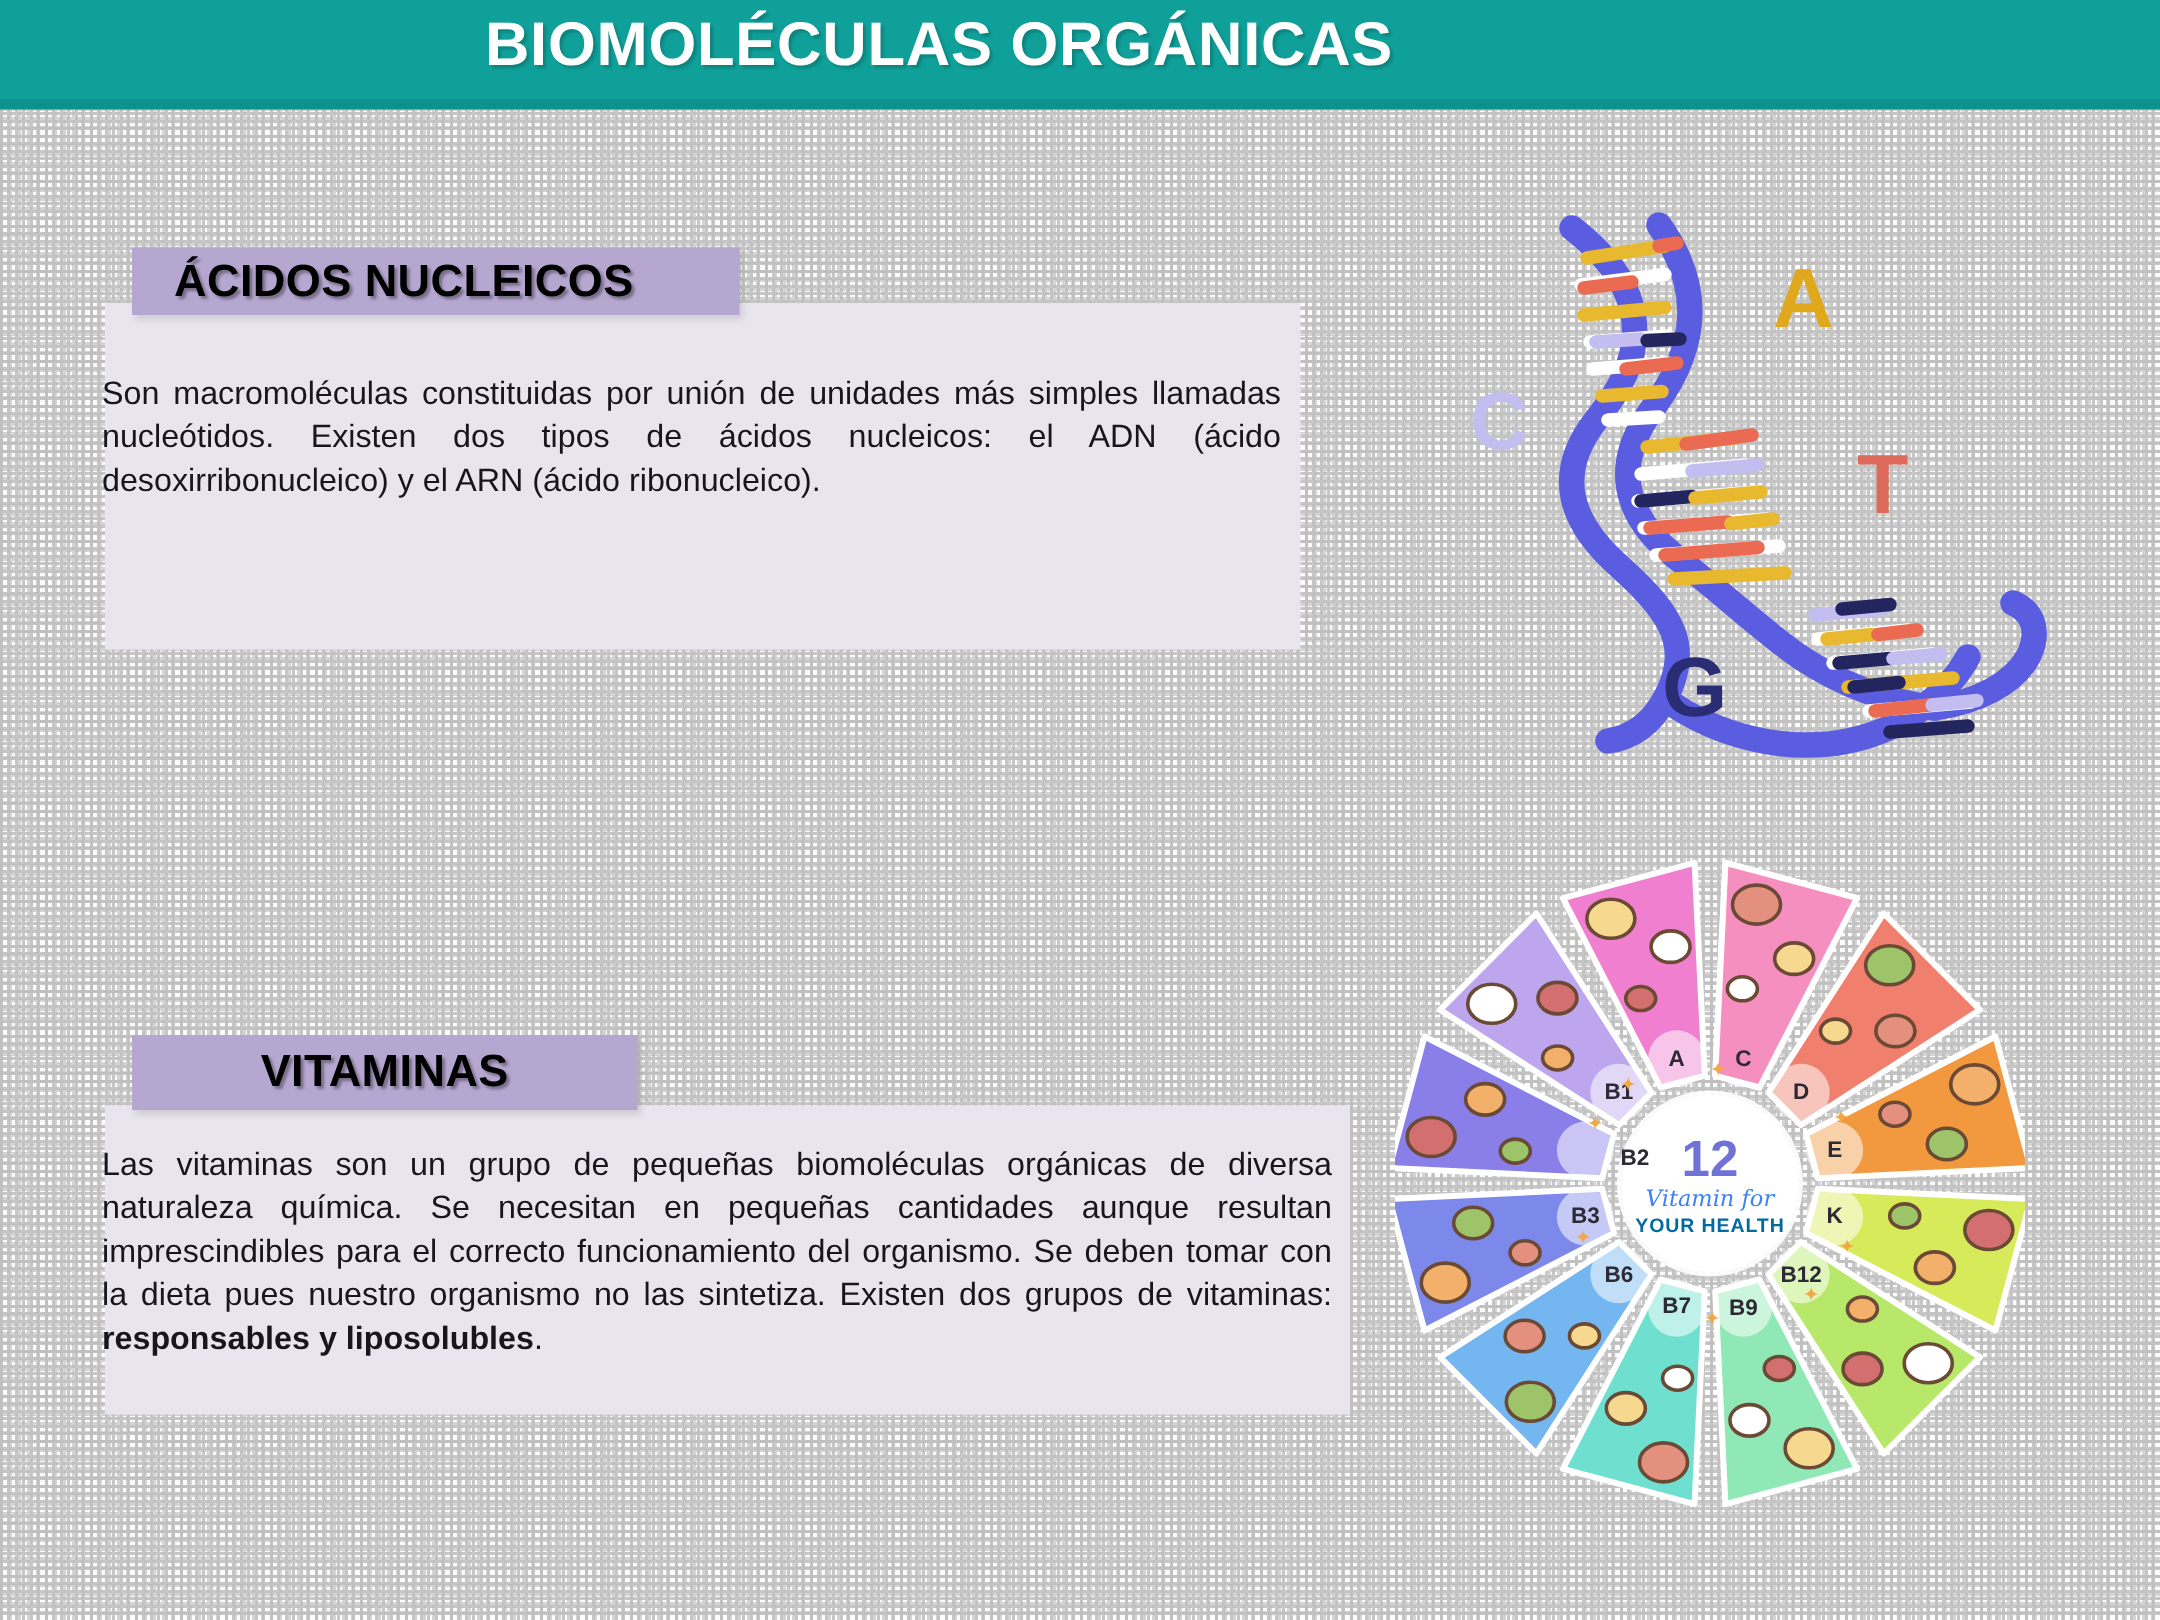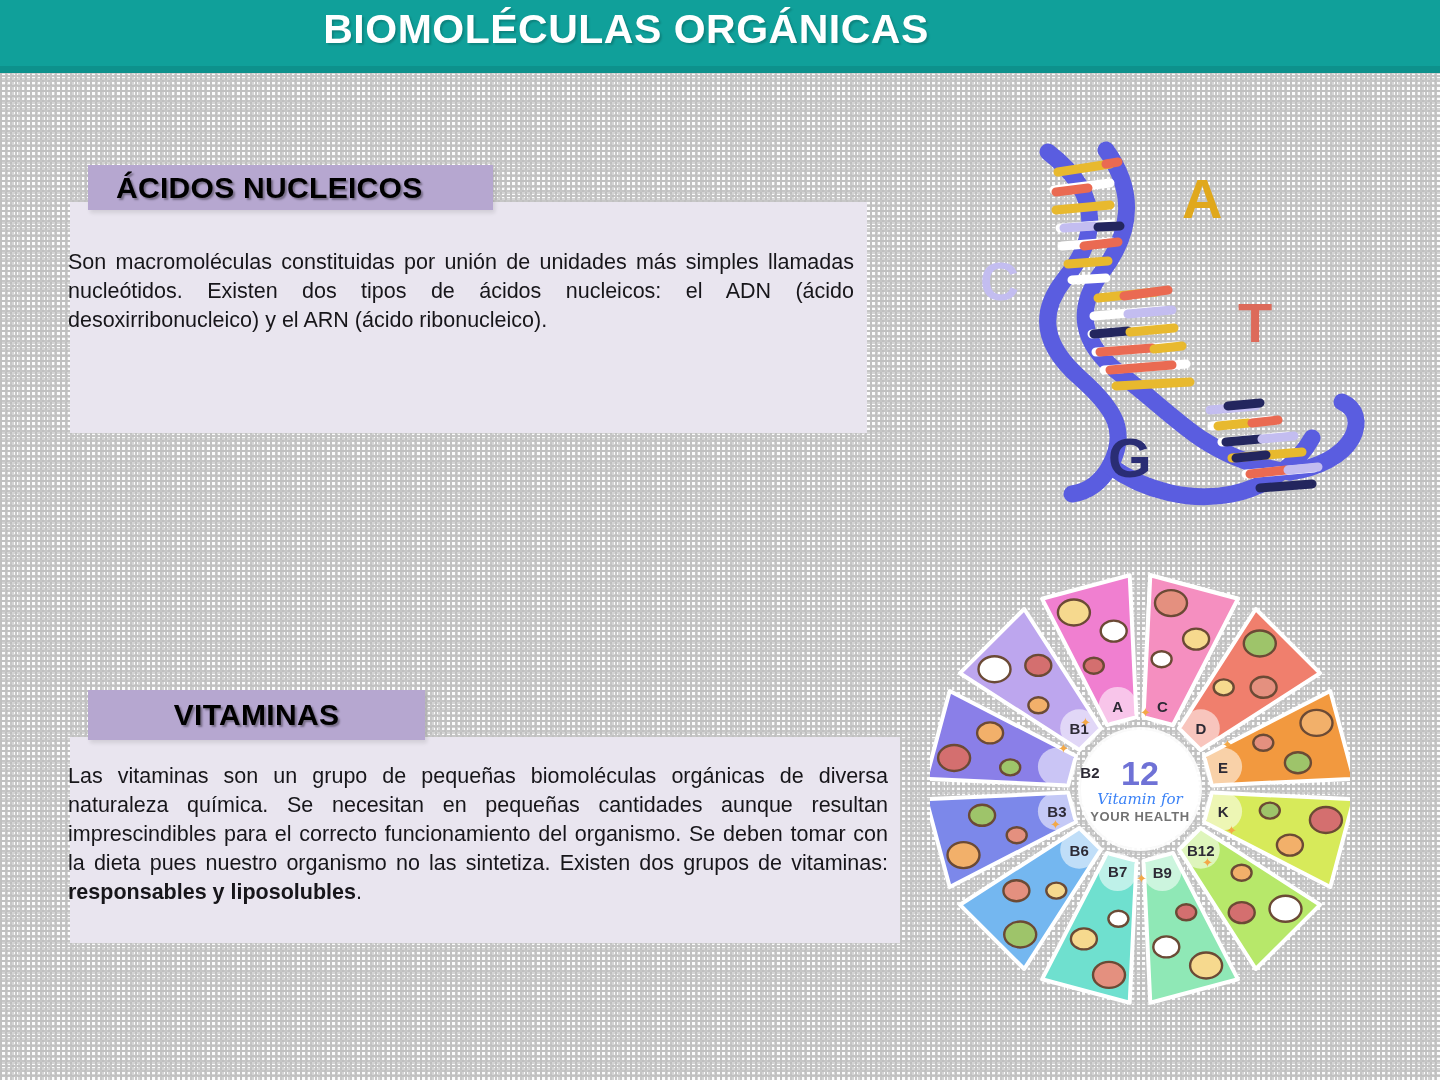--- a/index.html
+++ b/index.html
@@ -178,21 +178,21 @@
     font-size: 15px;
     color: #3b82f6;
     font-family: "DejaVu Serif", serif;
     font-style: italic;
     line-height: 1;
     margin-bottom: 3px;
   }
   .wheel-health {
     font-size: 13px;
     font-weight: bold;
-    color: #737373;
+    color: #0369a1;
     letter-spacing: .6px;
     line-height: 1;
   }
   .seg-label {
     position: absolute;
     font-size: 15px;
     font-weight: bold;
     color: #2d2a35;
     font-family: "Liberation Sans", sans-serif;
     white-space: nowrap;

